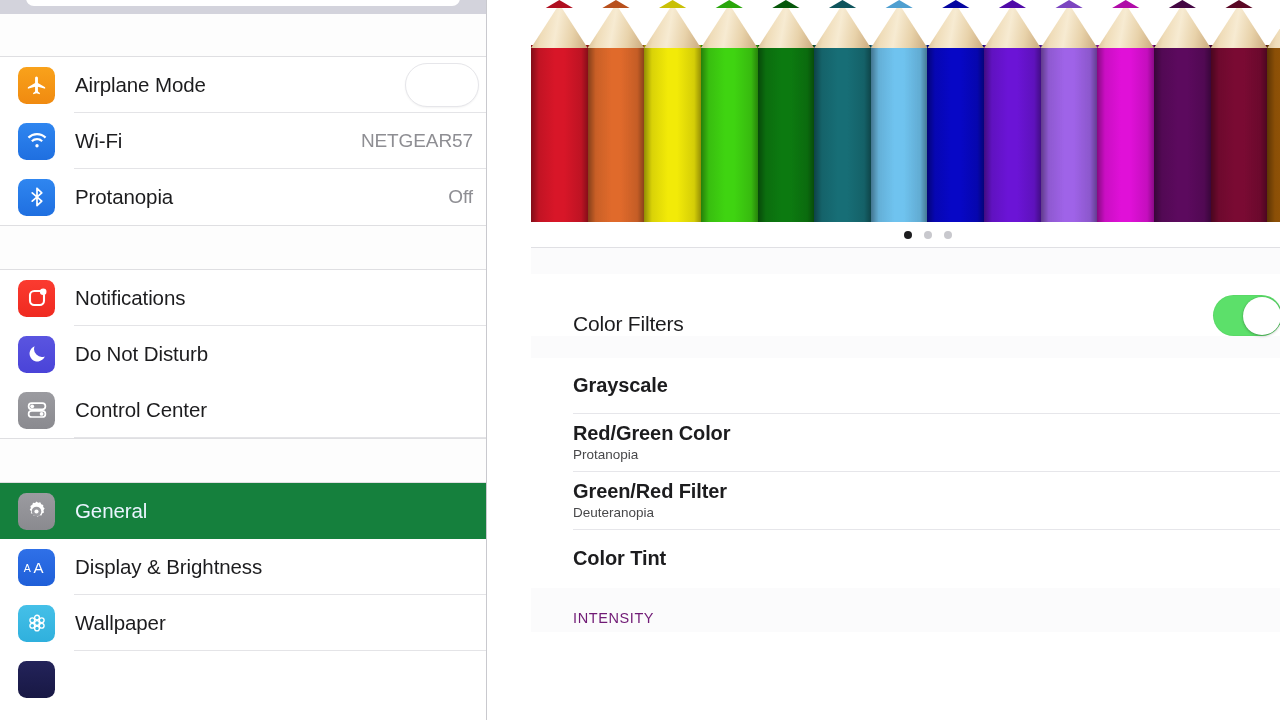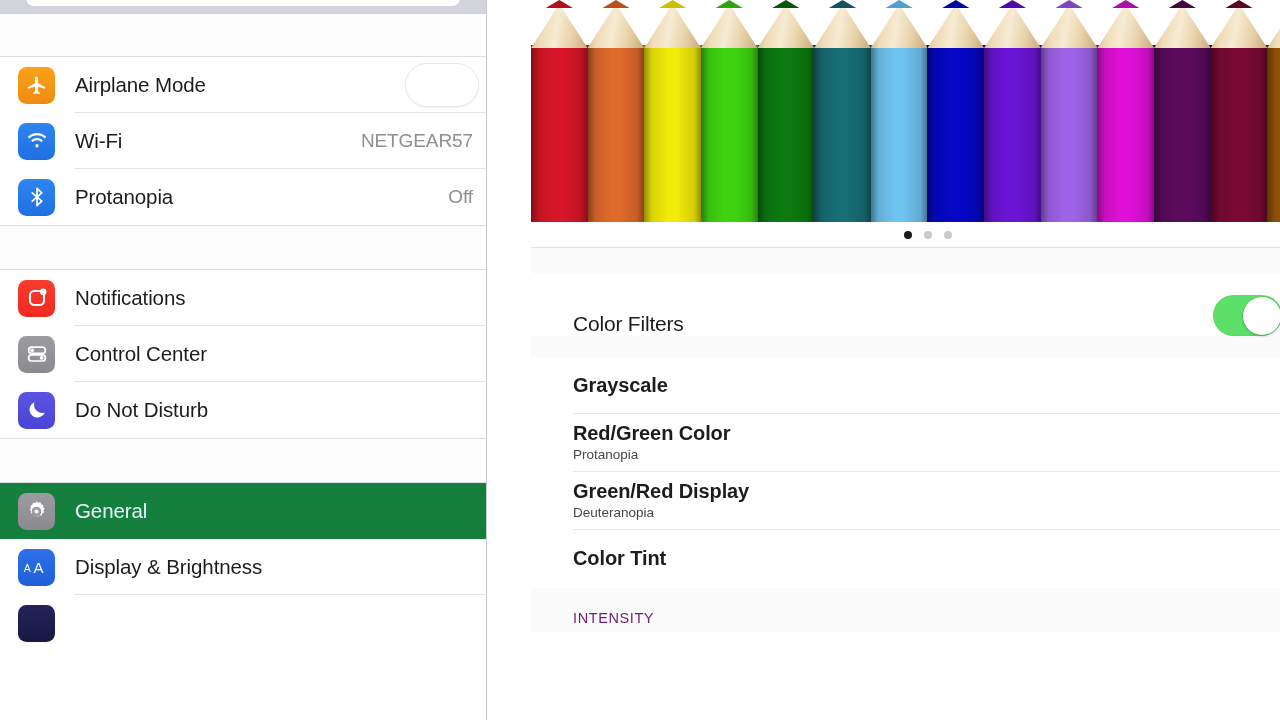--- a/index.html
+++ b/index.html
@@ -233,40 +233,40 @@
         <div class="sb-row">
           <div class="sb-icon ic-notif">
             <svg width="24" height="24" viewBox="0 0 24 24">
               <rect x="5" y="5" width="14" height="14" rx="4.2" fill="none" stroke="#ffffff" stroke-width="2.1"></rect>
               <circle cx="18.2" cy="5.8" r="3.3" fill="#ffffff"></circle>
             </svg>
           </div>
           <span class="sb-label">Notifications</span>
         </div>
 
+        <div class="sb-row last">
+          <div class="sb-icon ic-dnd">
+            <svg width="22" height="22" viewBox="0 0 24 24" fill="#ffffff">
+              <path d="M20.5 14.6A8.6 8.6 0 0 1 9.4 3.5 8.6 8.6 0 1 0 20.5 14.6z"></path>
+            </svg>
+          </div>
+          <span class="sb-label">Do Not Disturb</span>
+        </div>
+
         <div class="sb-row">
           <div class="sb-icon ic-cc">
             <svg width="24" height="24" viewBox="0 0 24 24">
               <rect x="3.6" y="5.2" width="16.8" height="6.2" rx="3.1" fill="none" stroke="#ffffff" stroke-width="1.7"></rect>
               <circle cx="7.2" cy="8.3" r="1.9" fill="#ffffff"></circle>
               <rect x="3.6" y="12.8" width="16.8" height="6.2" rx="3.1" fill="none" stroke="#ffffff" stroke-width="1.7"></rect>
               <circle cx="16.6" cy="15.9" r="1.9" fill="#ffffff"></circle>
             </svg>
           </div>
           <span class="sb-label">Control Center</span>
         </div>
-
-        <div class="sb-row last">
-          <div class="sb-icon ic-dnd">
-            <svg width="22" height="22" viewBox="0 0 24 24" fill="#ffffff">
-              <path d="M20.5 14.6A8.6 8.6 0 0 1 9.4 3.5 8.6 8.6 0 1 0 20.5 14.6z"></path>
-            </svg>
-          </div>
-          <span class="sb-label">Do Not Disturb</span>
-        </div>
       </div>
 
       <div class="sb-gap2"></div>
 
       <div class="sb-group">
 
         <div class="sb-row selected">
           <div class="sb-icon ic-general">
             <svg width="25" height="25" viewBox="0 0 24 24" fill="#ffffff">
               <path d="M12 2.4l1.6 1.3 2-.5.9 1.9 2 .6-.1 2 1.4 1.5-1.1 1.7.5 2-1.8 1-.6 2-2-.2-1.6 1.3-1.7-1.1-2 .4-.9-1.8-2-.7.2-2-1.3-1.6 1.1-1.6-.5-2 1.9-1 .6-2 2 .2L12 2.4z"></path>
@@ -280,20 +280,34 @@
         <div class="sb-row">
           <div class="sb-icon ic-display">
             <svg width="30" height="20" viewBox="0 0 34 22" fill="#ffffff">
               <text x="2" y="17" font-family="Liberation Sans, sans-serif" font-size="12" font-weight="400">A</text>
               <text x="13" y="18" font-family="Liberation Sans, sans-serif" font-size="17" font-weight="400">A</text>
             </svg>
           </div>
           <span class="sb-label">Display &amp; Brightness</span>
         </div>
 
+        <div class="sb-row">
+          <div class="sb-icon ic-wall">
+            <svg width="24" height="24" viewBox="0 0 24 24" fill="none" stroke="#ffffff" stroke-width="1.35">
+              <circle cx="12" cy="12" r="2.4"></circle>
+              <circle cx="12" cy="6.6" r="2.4"></circle>
+              <circle cx="12" cy="17.4" r="2.4"></circle>
+              <circle cx="7.3" cy="9.3" r="2.4"></circle>
+              <circle cx="16.7" cy="9.3" r="2.4"></circle>
+              <circle cx="7.3" cy="14.7" r="2.4"></circle>
+              <circle cx="16.7" cy="14.7" r="2.4"></circle>
+            </svg>
+          </div>
+          <span class="sb-label">Wallpaper</span>
+        </div>
 
 
         <div class="sb-row last">
           <div class="sb-icon ic-navy"></div>
         </div>
       </div>
 
     </div>
   </div>
 
@@ -403,21 +417,21 @@
       <div class="mp-row-2">
         <div>
           <div class="mp-main">Red/Green Color</div>
           <div class="mp-sub">Protanopia</div>
         </div>
         <div class="check hidden">✓</div>
       </div>
 
       <div class="mp-row-2">
         <div>
-          <div class="mp-main">Green/Red Display</div>
+          <div class="mp-main">Green/Red Filter</div>
           <div class="mp-sub">Deuteranopia</div>
         </div>
         <div class="check hidden">✓</div>
       </div>
 
 
       <div class="mp-row-2 noline" style="min-height:58px;">
         <div>
           <div class="mp-main">Color Tint</div>
         </div>

